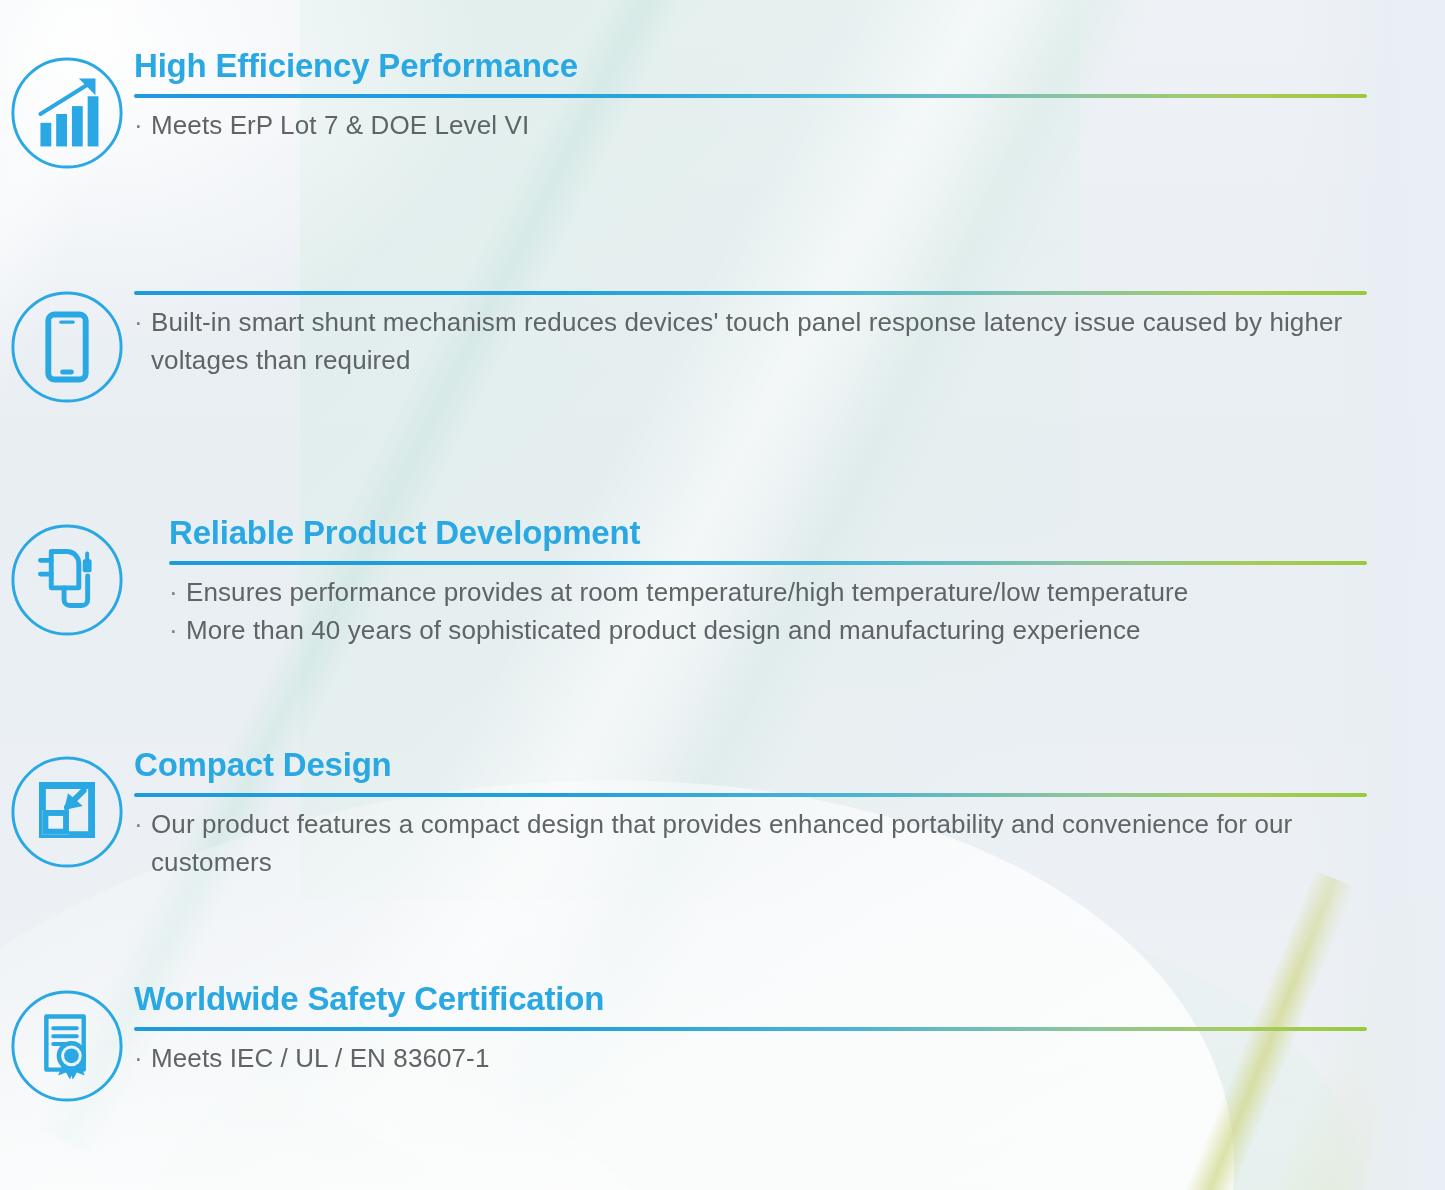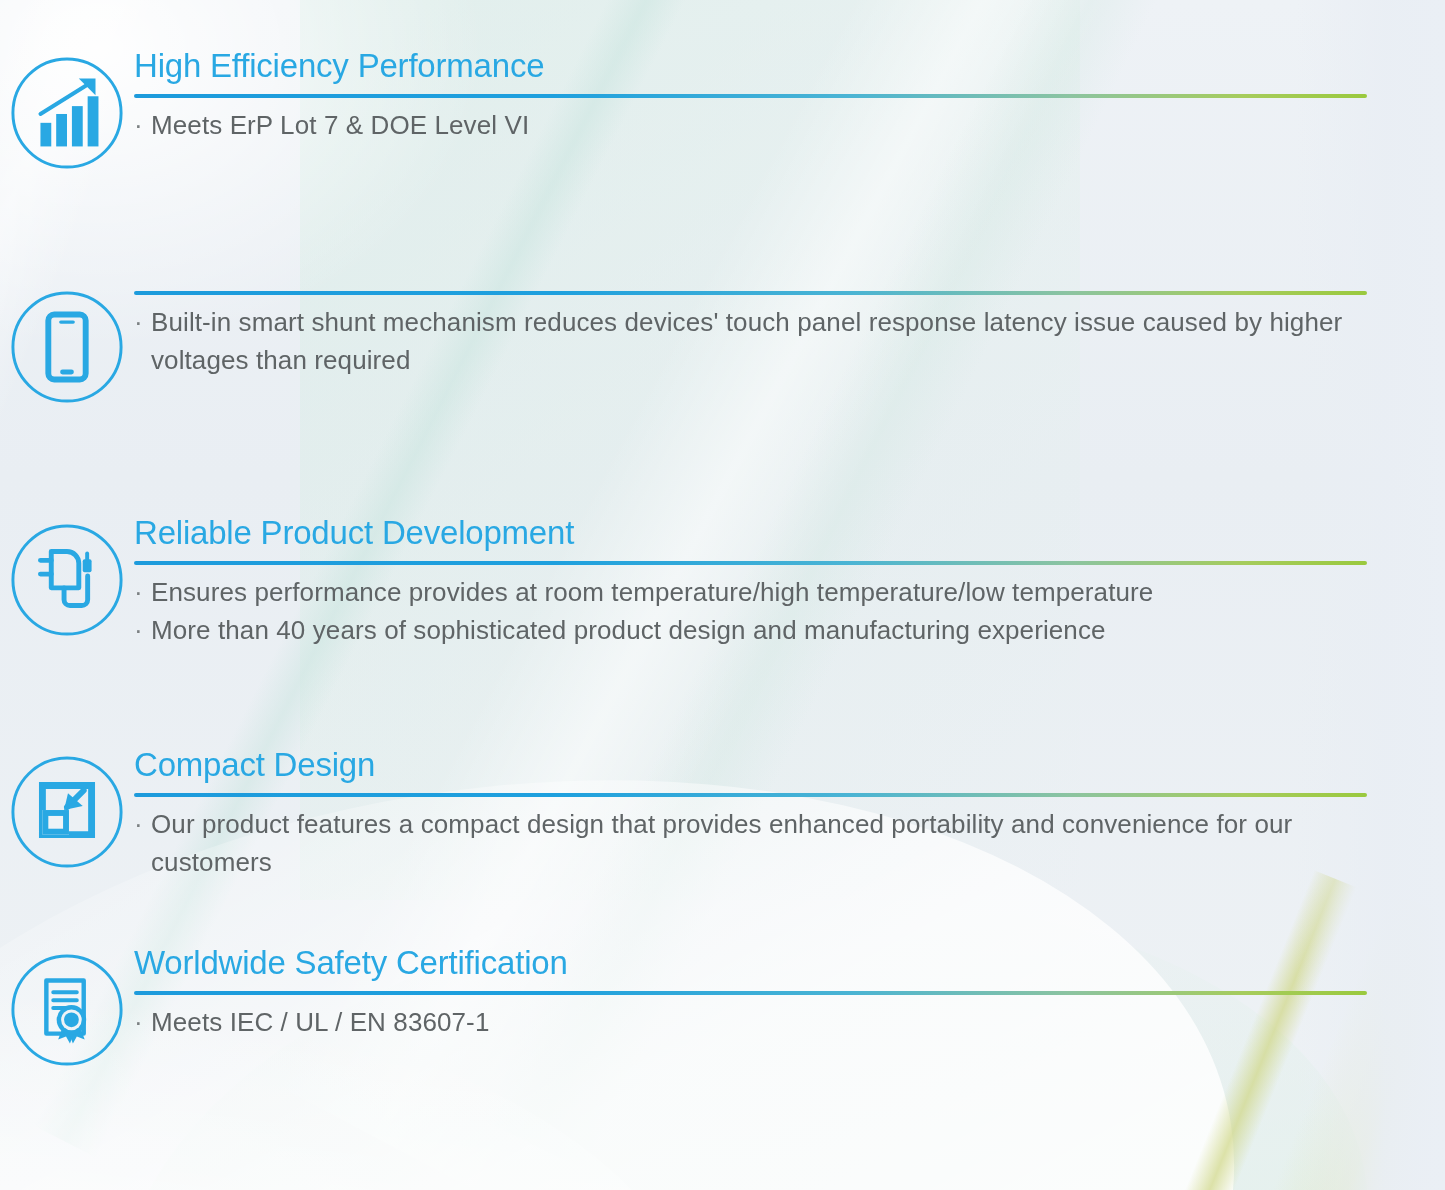--- a/index.html
+++ b/index.html
@@ -123,21 +123,21 @@
   }
 
   .feature-body {
     flex: 1 1 auto;
     padding-right: 78px;
     padding-top: 0px;
   }
 
   .feature-title {
     font-size: 33px;
-    font-weight: normal;
+    font-weight: bold;
     color: #29a8e3;
     letter-spacing: -0.2px;
     line-height: 1.12;
     white-space: nowrap;
   }
 
   .rule {
     height: 4px;
     width: 100%;
     margin-top: 9px;
@@ -234,21 +234,21 @@
       <div class="rule"></div>
       <ul class="bullets">
         <li class="bullet">
           <span class="bullet-dot">·</span>
           <span class="bullet-text">Built-in smart shunt mechanism reduces devices' touch panel response latency issue caused by higher voltages than required</span>
         </li>
       </ul>
     </div>
   </div>
 
-  <div class="feature" style="top:515px;">
+  <div class="feature" style="top:515px;gap:35px;">
     <div class="icon-wrap">
       <svg class="icon-circle" viewBox="0 0 120 120">
         <circle cx="60" cy="60" r="55" fill="none" stroke="#29a8e3" stroke-width="3"></circle>
         <path d="M44 31 h16 a12 12 0 0 1 12 12 v25 h-28 z" fill="none" stroke="#29a8e3" stroke-width="5" stroke-linejoin="round"></path>
         <path d="M44 40 h-11 M44 54 h-11" stroke="#29a8e3" stroke-width="5" stroke-linecap="round"></path>
         <path d="M57 68 v12 a6 6 0 0 0 6 6 h12 a6 6 0 0 0 6 -6 v-24" fill="none" stroke="#29a8e3" stroke-width="5" stroke-linecap="round" stroke-linejoin="round"></path>
         <rect x="76" y="39" width="9" height="13" rx="2" fill="#29a8e3"></rect>
         <path d="M80.5 33 v6" stroke="#29a8e3" stroke-width="4" stroke-linecap="round"></path>
       </svg>
     </div>
@@ -284,21 +284,21 @@
       <div class="rule"></div>
       <ul class="bullets">
         <li class="bullet">
           <span class="bullet-dot">·</span>
           <span class="bullet-text">Our product features a compact design that provides enhanced portability and convenience for our customers</span>
         </li>
       </ul>
     </div>
   </div>
 
-  <div class="feature" style="top:945px;">
+  <div class="feature" style="top:981px;">
     <div class="icon-wrap">
       <svg class="icon-circle" viewBox="0 0 120 120">
         <circle cx="60" cy="60" r="55" fill="none" stroke="#29a8e3" stroke-width="3"></circle>
         <path d="M39 30 h38 v54 h-38 z" fill="none" stroke="#29a8e3" stroke-width="4.5" stroke-linejoin="round"></path>
         <path d="M46 42 h24 M46 50 h24 M46 58 h16" stroke="#29a8e3" stroke-width="4" stroke-linecap="round"></path>
         <path d="M57 74 l-6 16 l8 -3 l4 7 l6 -15 z" fill="#29a8e3"></path>
         <path d="M72 74 l6 16 l-8 -3 l-4 7 l-6 -15 z" fill="#29a8e3"></path>
         <circle cx="64.5" cy="70" r="15" fill="#29a8e3"></circle>
         <circle cx="64.5" cy="70" r="10.5" fill="#eef3f7"></circle>
         <circle cx="64.5" cy="70" r="7.5" fill="#29a8e3"></circle>

